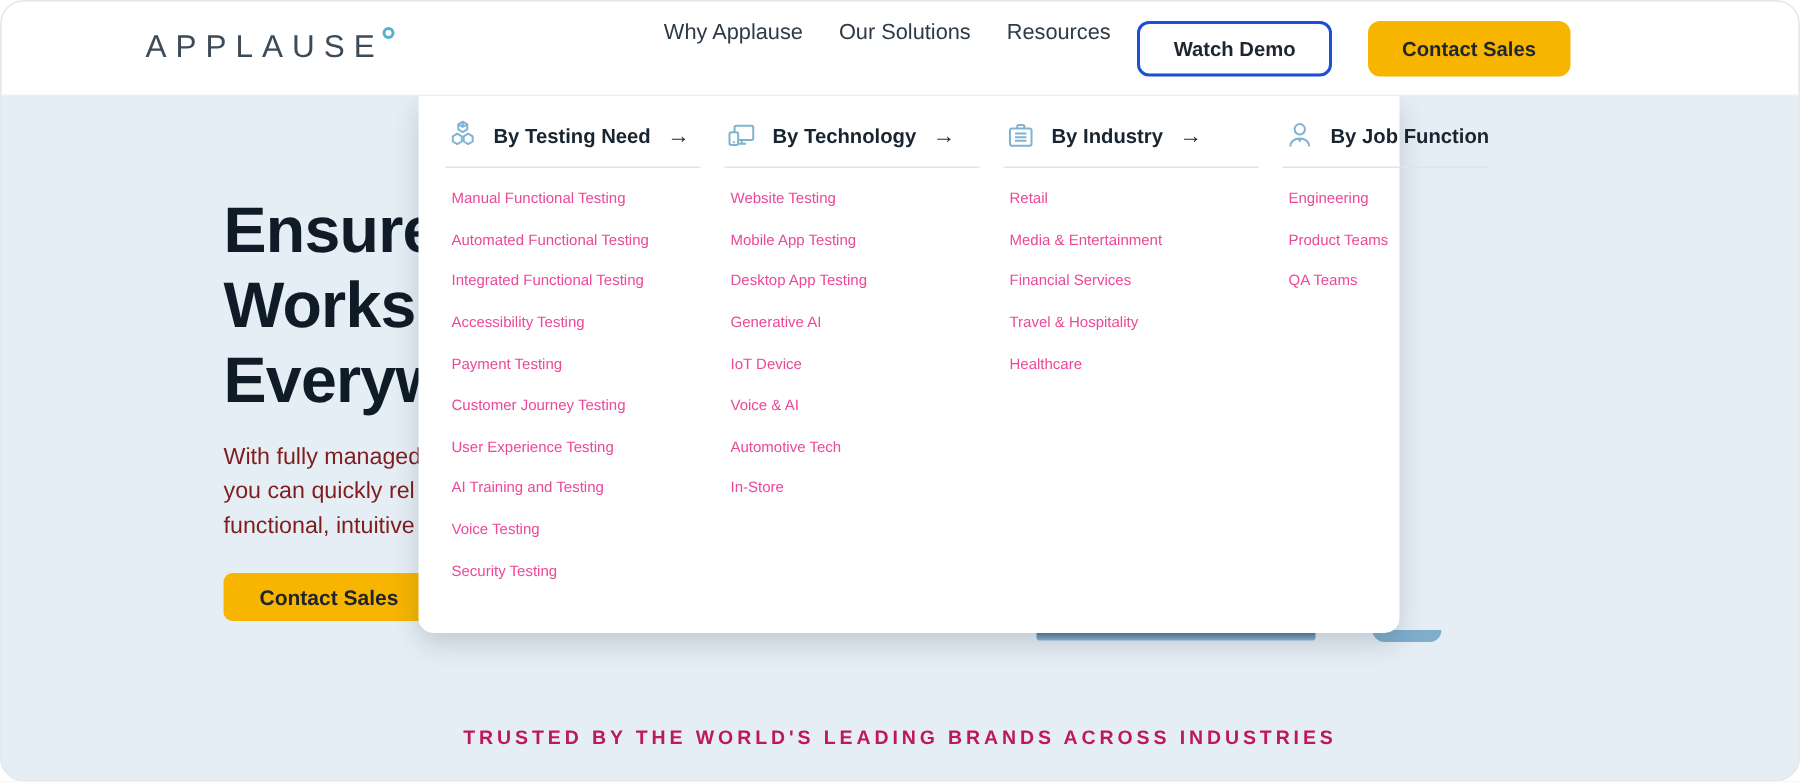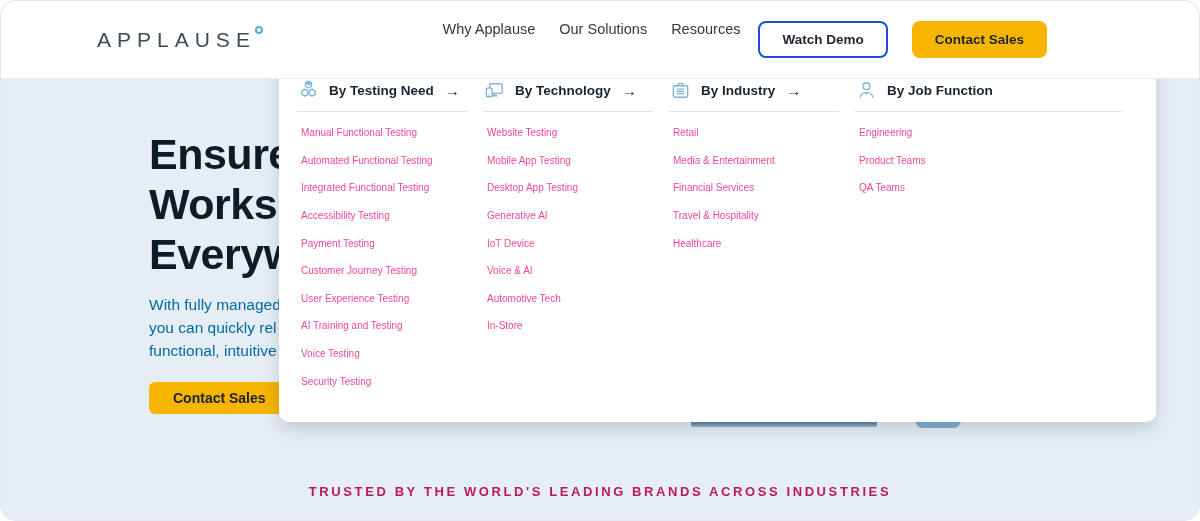--- a/index.html
+++ b/index.html
@@ -16,21 +16,21 @@
     background: #E6EEF5;
     border-radius: 16px;
     overflow: hidden;
     border: 1px solid #E2E8EE;
   }
 
   
   .topbar {
     position: absolute;
     top: 0; left: 0; right: 0;
-    height: 78px;
+    height: 63px;
     background: #ffffff;
     border-bottom: 1px solid #ECEFF2;
     display: flex;
     align-items: center;
     padding: 0 152px 0 96px;
     z-index: 6;
   }
   .logo {
     display: flex;
     align-items: flex-start;
@@ -94,21 +94,21 @@
     letter-spacing: -0.5px;
     white-space: nowrap;
   }
   .hero-para {
     position: absolute;
     left: 148px;
     top: 292px;
     z-index: 1;
     font-size: 15.5px;
     line-height: 23px;
-    color: #0369a1;
+    color: #7f1d1d;
     white-space: nowrap;
   }
   .hero-cta {
     position: absolute;
     left: 148px;
     top: 381px;
     z-index: 1;
     background: #F7B500;
     border: none;
     border-radius: 6px;
@@ -136,21 +136,21 @@
     background: #7FAECD;
     border-radius: 0 0 22px 22px;
     z-index: 4;
   }
 
   
   .mega {
     position: absolute;
     left: 278px;
     top: 63px;
-    width: 877px;
+    width: 654px;
     height: 358px;
     background: #ffffff;
     z-index: 5;
     border-radius: 0 0 10px 10px;
     box-shadow: 0 7px 18px rgba(25, 45, 65, 0.18);
     padding: 15px 18px 0 18px;
     display: grid;
     grid-template-columns: 186px 186px 186px 1fr;
   }
   .col { padding-right: 16px; }

